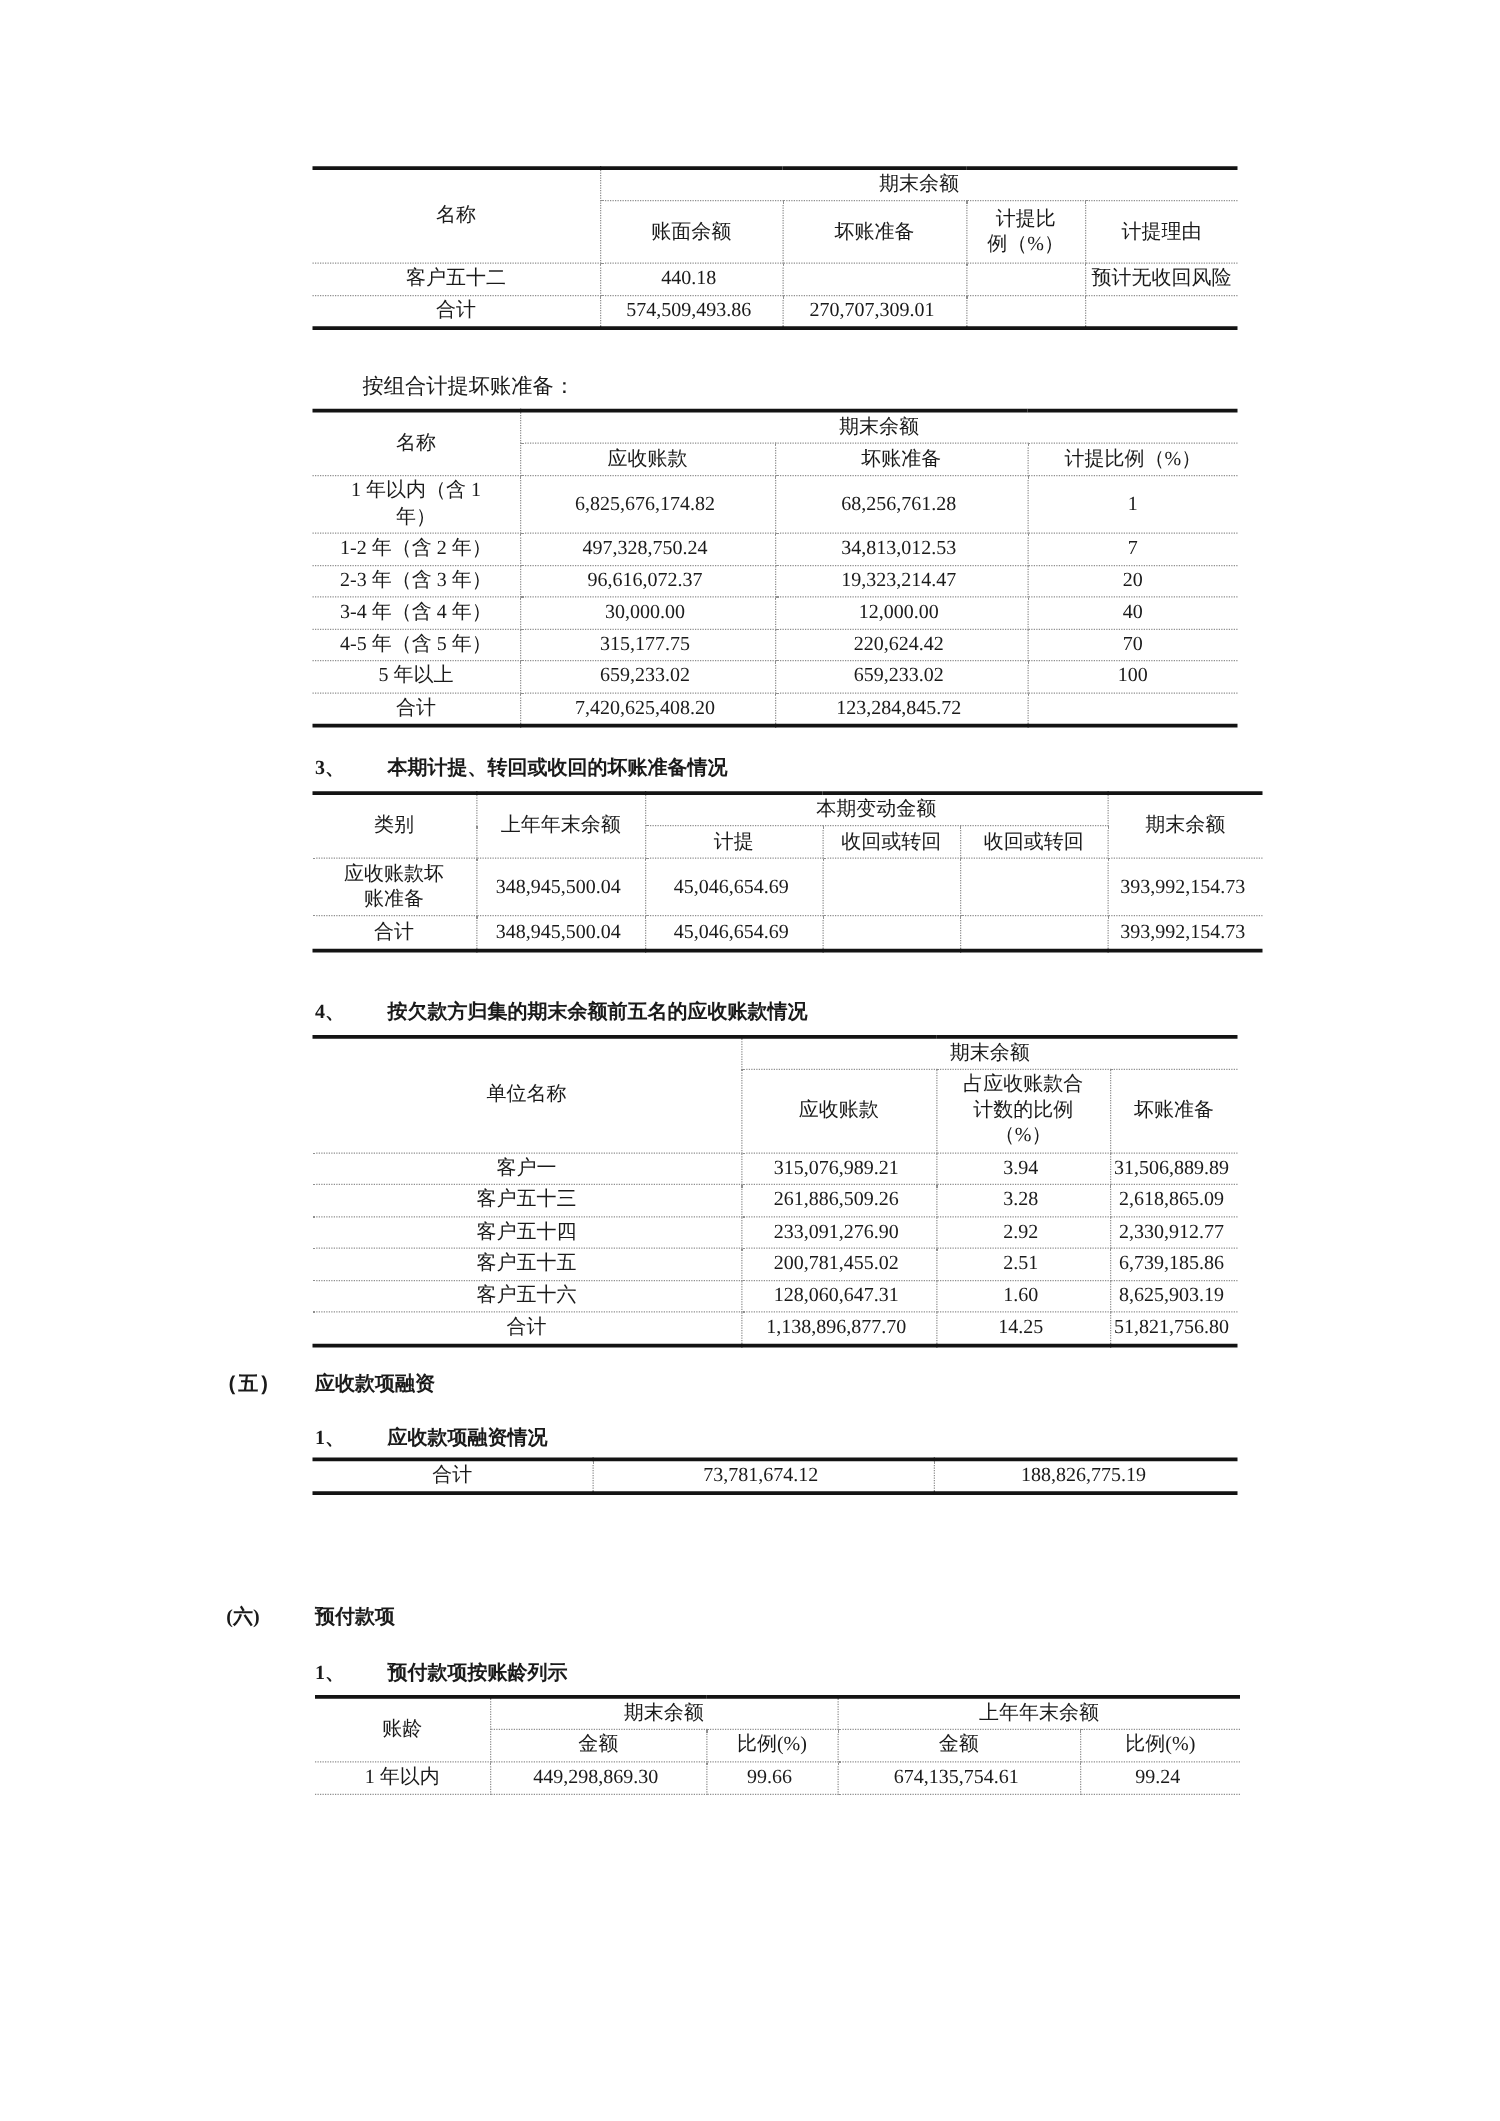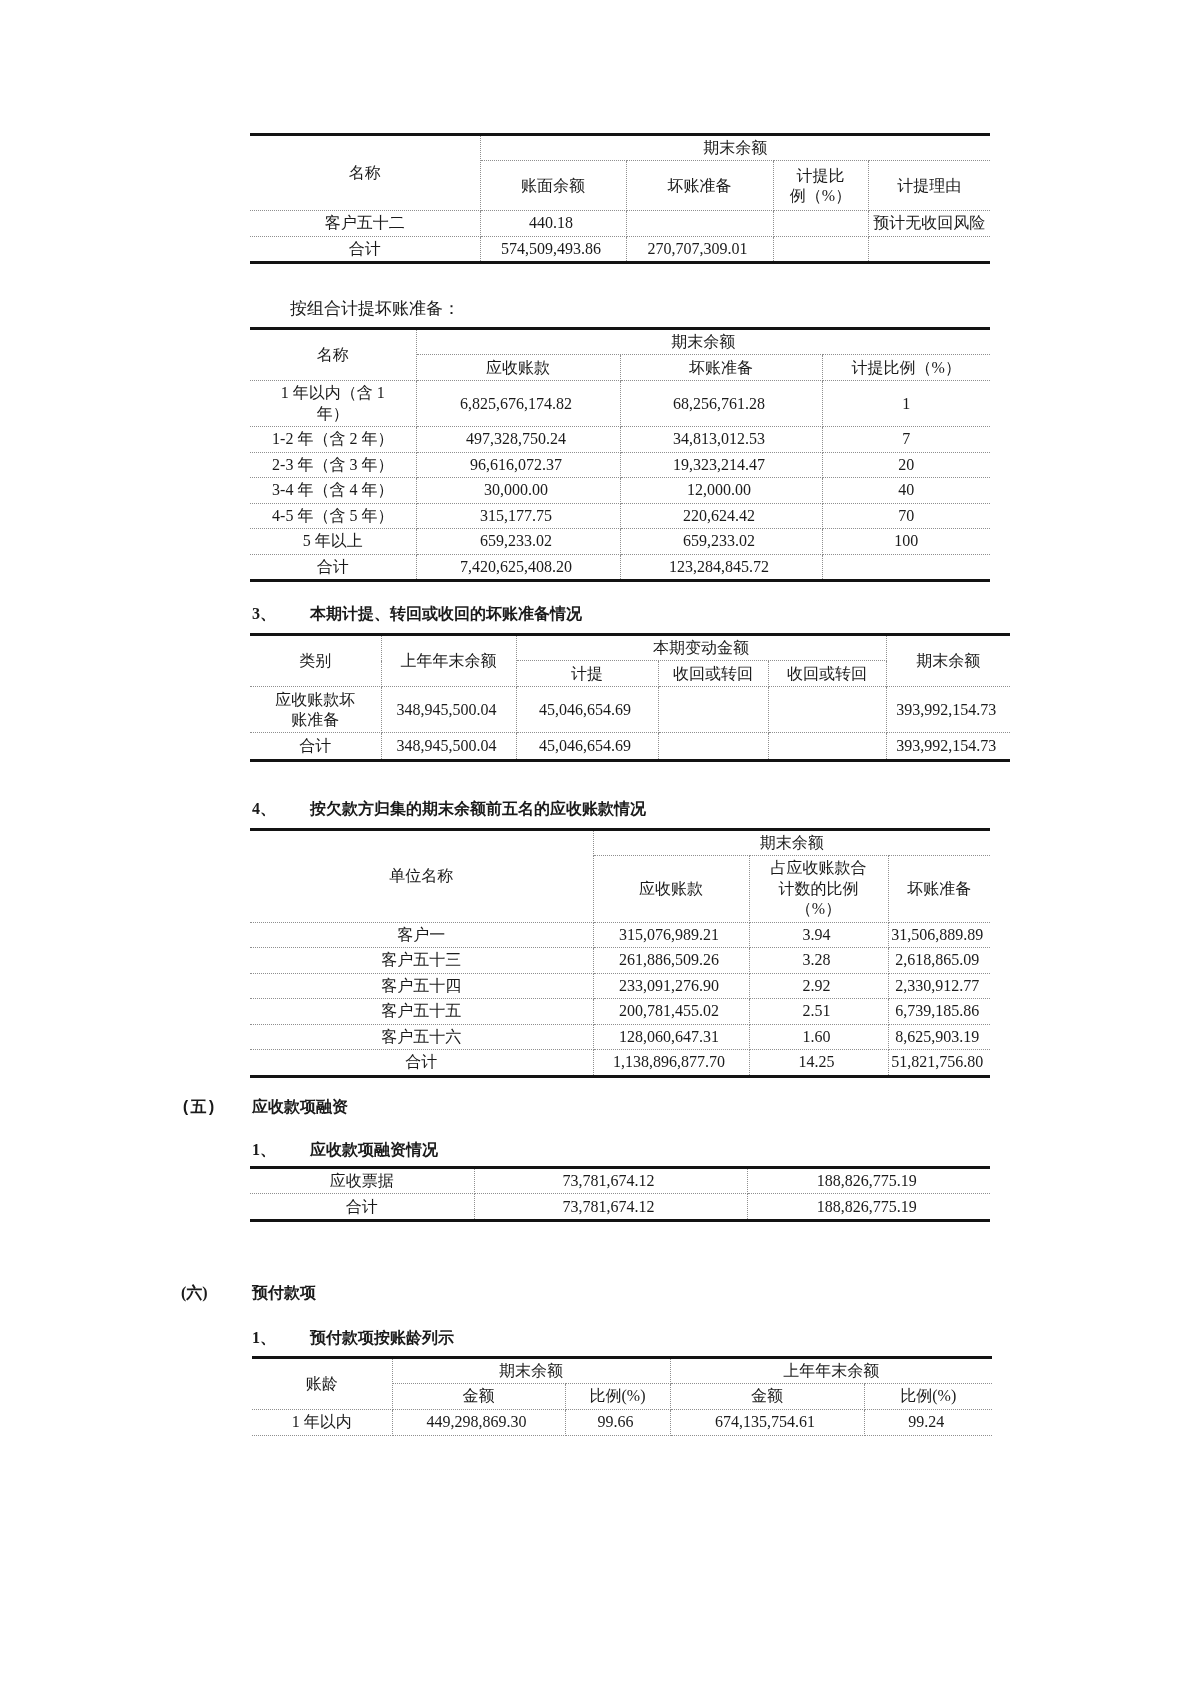--- a/index.html
+++ b/index.html
@@ -249,25 +249,20 @@
     <span class="h-num" style="width:58px;">1、</span><span>应收款项融资情况</span>
   </div>
 
   <table class="fin" style="top:1166px;left:250px;width:740px;">
     <colgroup>
         <col style="width:224px">
         <col style="width:273px">
         <col style="width:243px">
       </colgroup>
     <tbody>
-      <tr style="height:26px">
-        <td class="tl">应收票据</td>
-        <td class="tr">73,781,674.12</td>
-        <td class="tr">188,826,775.19</td>
-      </tr>
       <tr style="height:27px">
         <td>合计</td>
         <td class="tr">73,781,674.12</td>
         <td class="tr">188,826,775.19</td>
       </tr>
     </tbody>
   </table>
 
   <div class="heading" style="left:181px;top:1283px;">
     <span class="h-num" style="width:71px;">(六)</span><span>预付款项</span>

